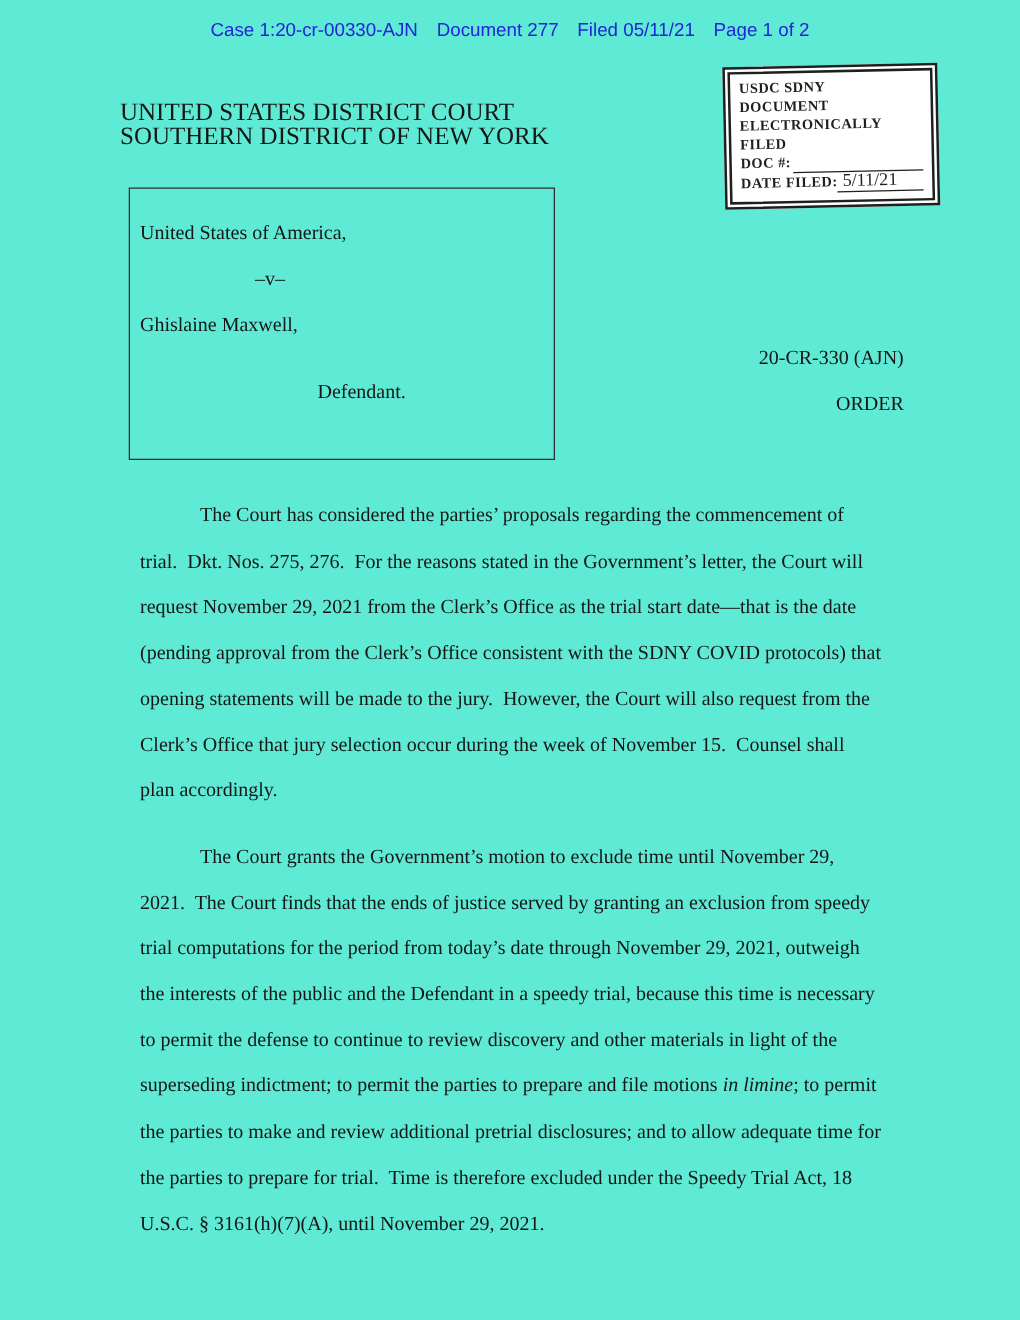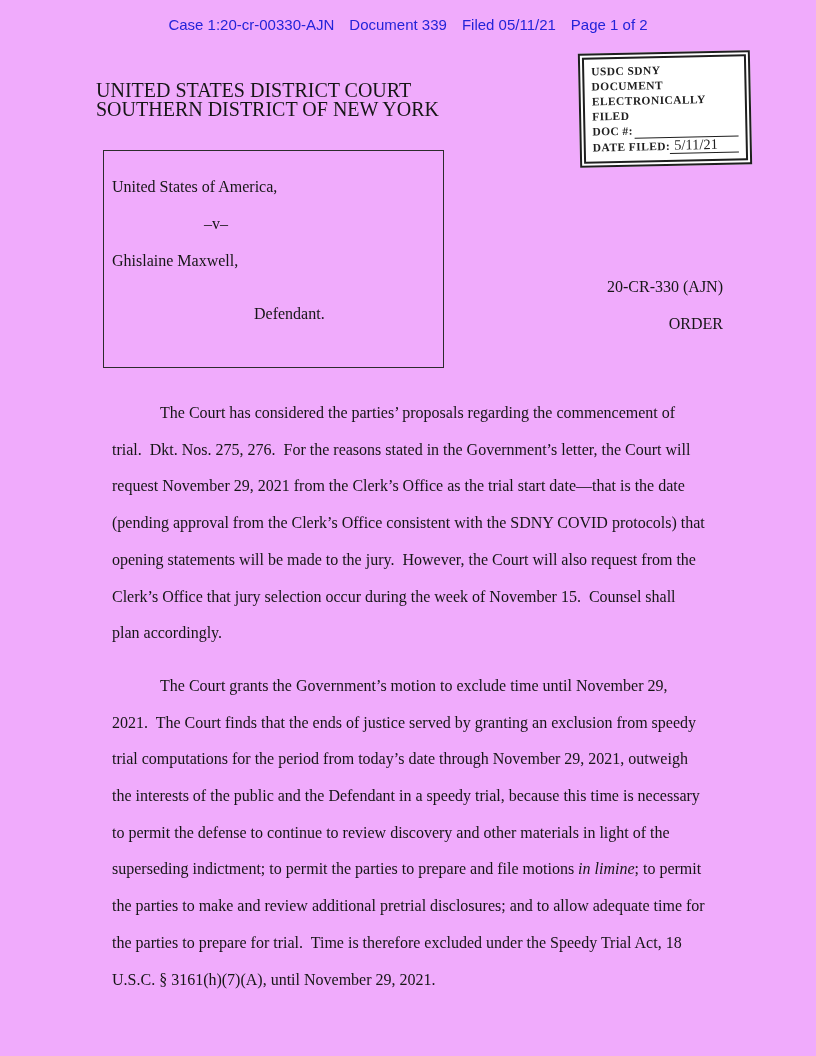--- a/index.html
+++ b/index.html
@@ -5,21 +5,21 @@
   html, body { margin: 0; padding: 0; }
   body {
     width: 816px; height: 1056px;
     background: #ffffff;
     font-family: "Liberation Serif", "DejaVu Serif", serif;
     color: #1b1b1b;
   }
   .page {
     position: relative;
     width: 816px; height: 1056px;
-    background: #f0abfc;
+    background: #5eead4;
     overflow: hidden;
   }
 
   
   .ecf-header {
     position: absolute; top: 16px; left: 0; right: 0;
     display: flex; justify-content: center; gap: 15px;
     font-family: "Liberation Sans", "DejaVu Sans", sans-serif;
     font-size: 15px; color: #2323d9; white-space: nowrap;
   }
@@ -82,21 +82,21 @@
   .para { margin: 16px; text-indent: 48px; white-space: pre-wrap; }
   .para em { font-style: italic; }
 </style>
 </head>
 <body>
 
 <div class="page">
 
   <div class="ecf-header">
     <span>Case 1:20-cr-00330-AJN</span>
-    <span>Document 339</span>
+    <span>Document 277</span>
     <span>Filed 05/11/21</span>
     <span>Page 1 of 2</span>
   </div>
 
   <div class="stamp">
     <div class="stamp-inner">
       <div>USDC SDNY</div>
       <div>DOCUMENT</div>
       <div>ELECTRONICALLY FILED</div>
       <div class="stamp-row">

